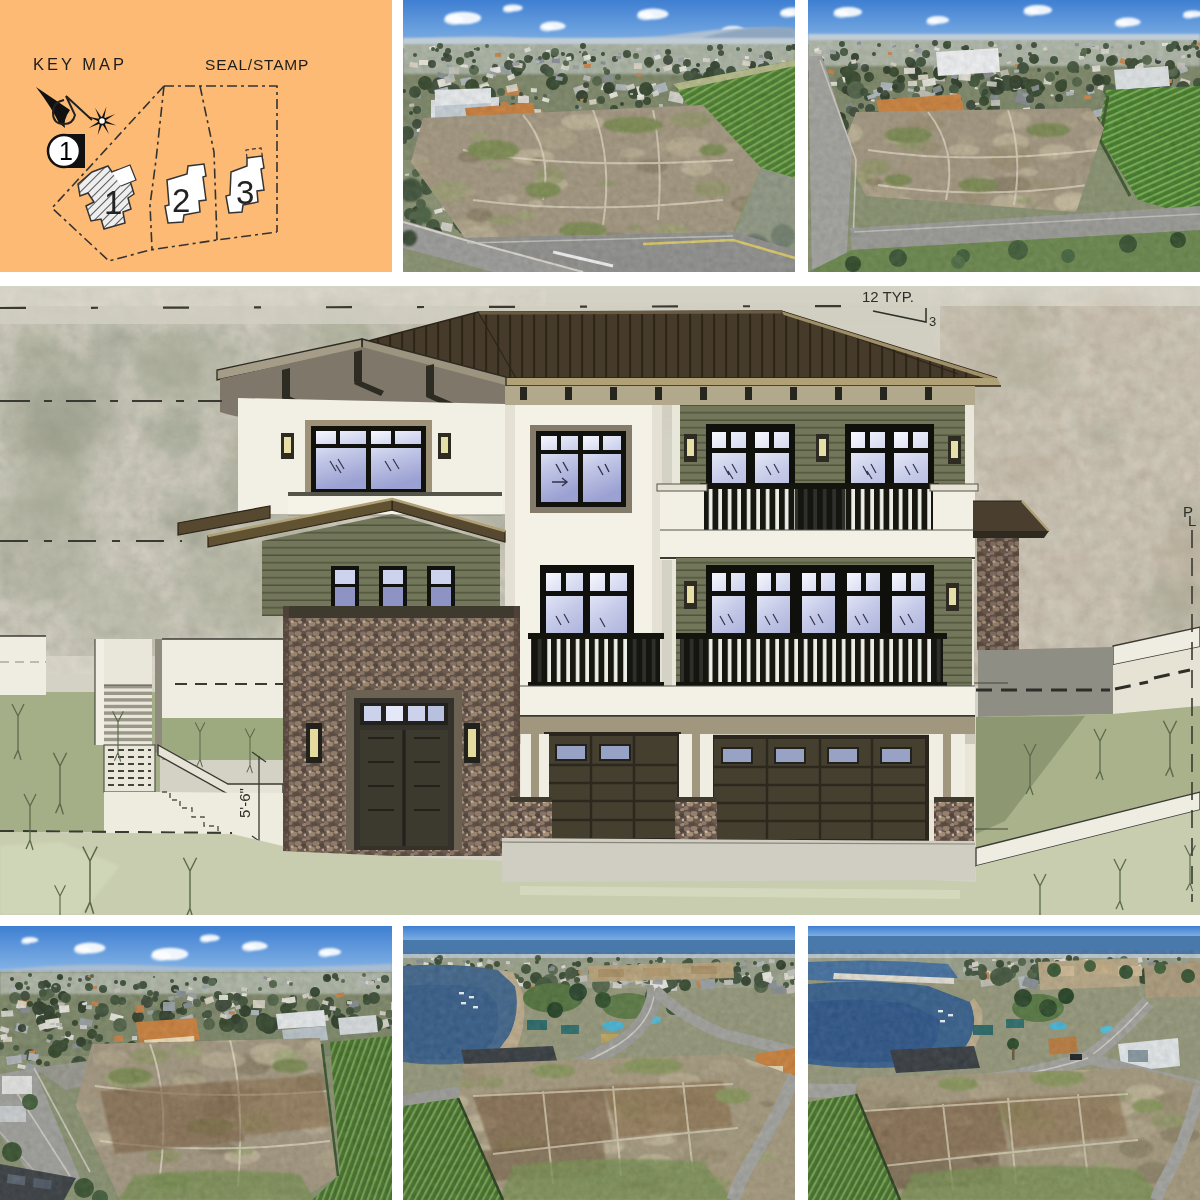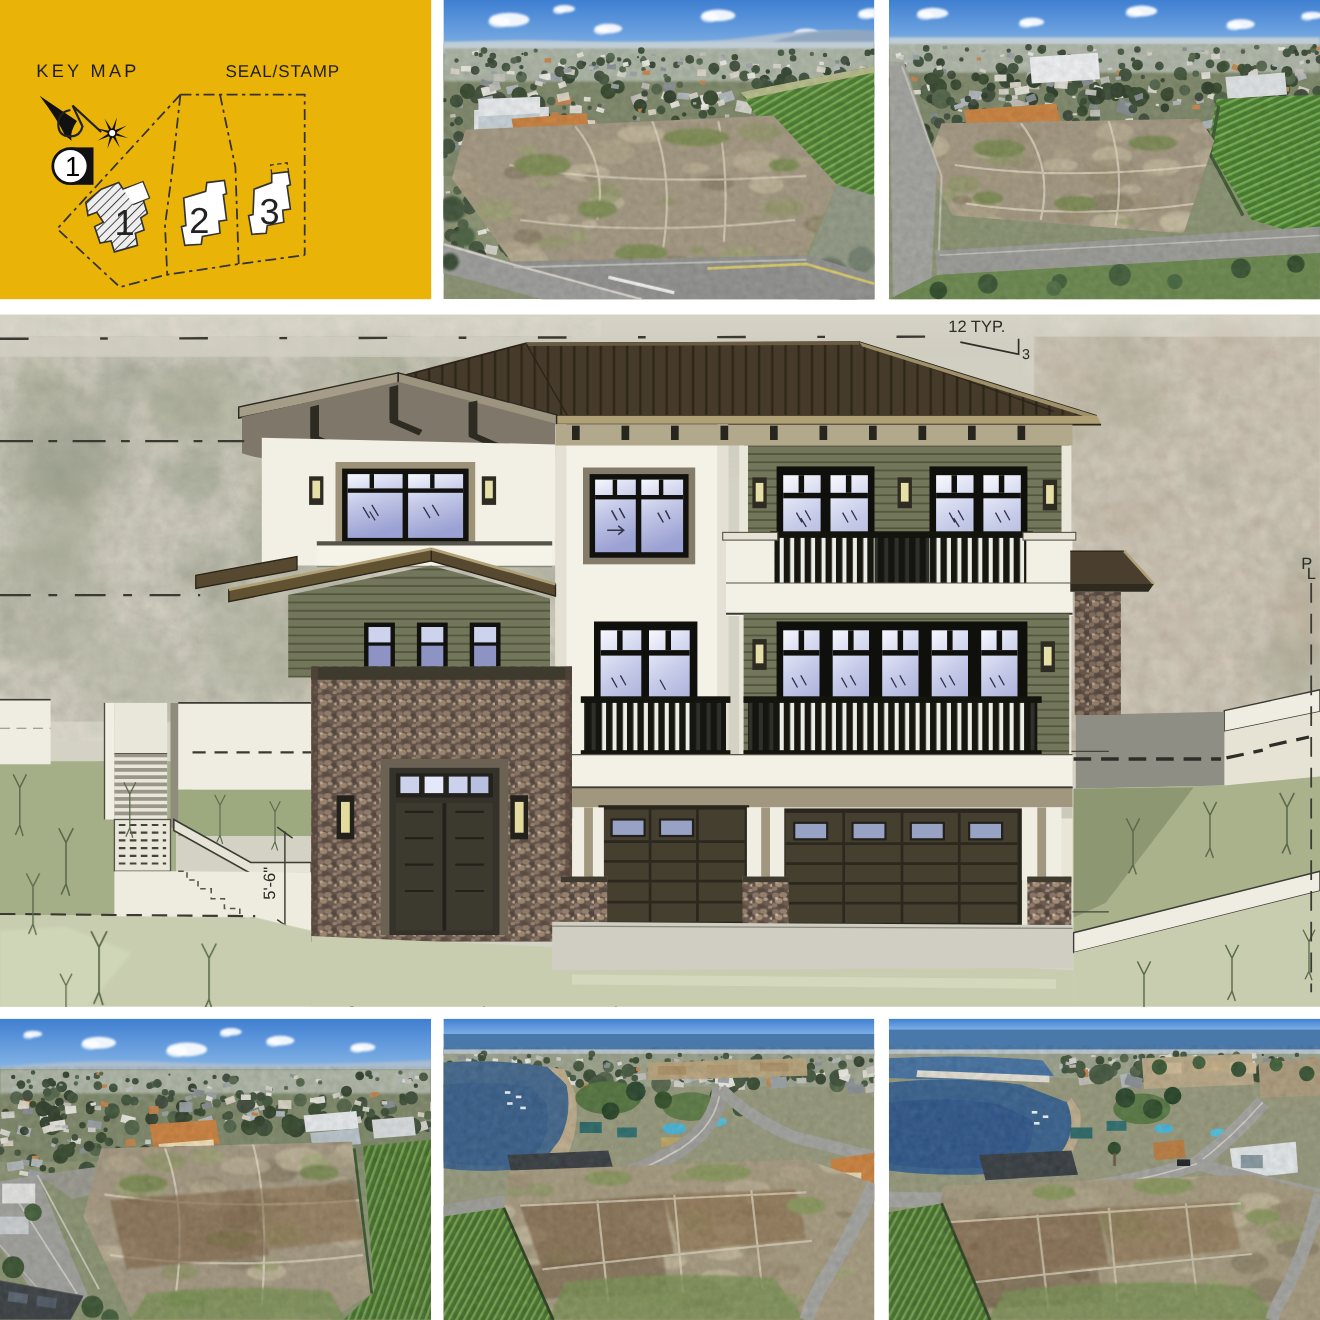--- a/index.html
+++ b/index.html
@@ -1,19 +1,19 @@
 <!DOCTYPE html>
 <html><head><meta charset="utf-8"><style>
 html,body{margin:0;padding:0;width:1200px;height:1200px;background:#ffffff;overflow:hidden;
 font-family:"Liberation Sans",sans-serif}
 .abs{position:absolute}
 svg{display:block}
 </style></head><body>
 
-<div class="abs" style="left:0;top:0;width:392px;height:272px;background:#eab308">
+<div class="abs" style="left:0;top:0;width:392px;height:272px;background:#fdba74">
 <svg width="392" height="272" viewBox="0 0 392 272">
 <defs>
         <pattern id="hat1" width="6" height="6" patternTransform="rotate(45)" patternUnits="userSpaceOnUse">
           <rect width="6" height="6" fill="#eeeeee"></rect>
           <line x1="0" y1="0" x2="0" y2="6" stroke="#444" stroke-width="1.8"></line>
         </pattern>
       </defs>
 <text x="33" y="70" font-size="16.5" letter-spacing="3" fill="#1d1d1d">KEY MAP</text>
 <text x="205" y="70" font-size="15.5" letter-spacing="0.8" fill="#1d1d1d">SEAL/STAMP</text>
 <path d="M164 86 L52 208 L109 261 L150 250 L217 240 L277 232" stroke="#333" stroke-width="1.6" fill="none" stroke-dasharray="10 4 3 4"></path>

